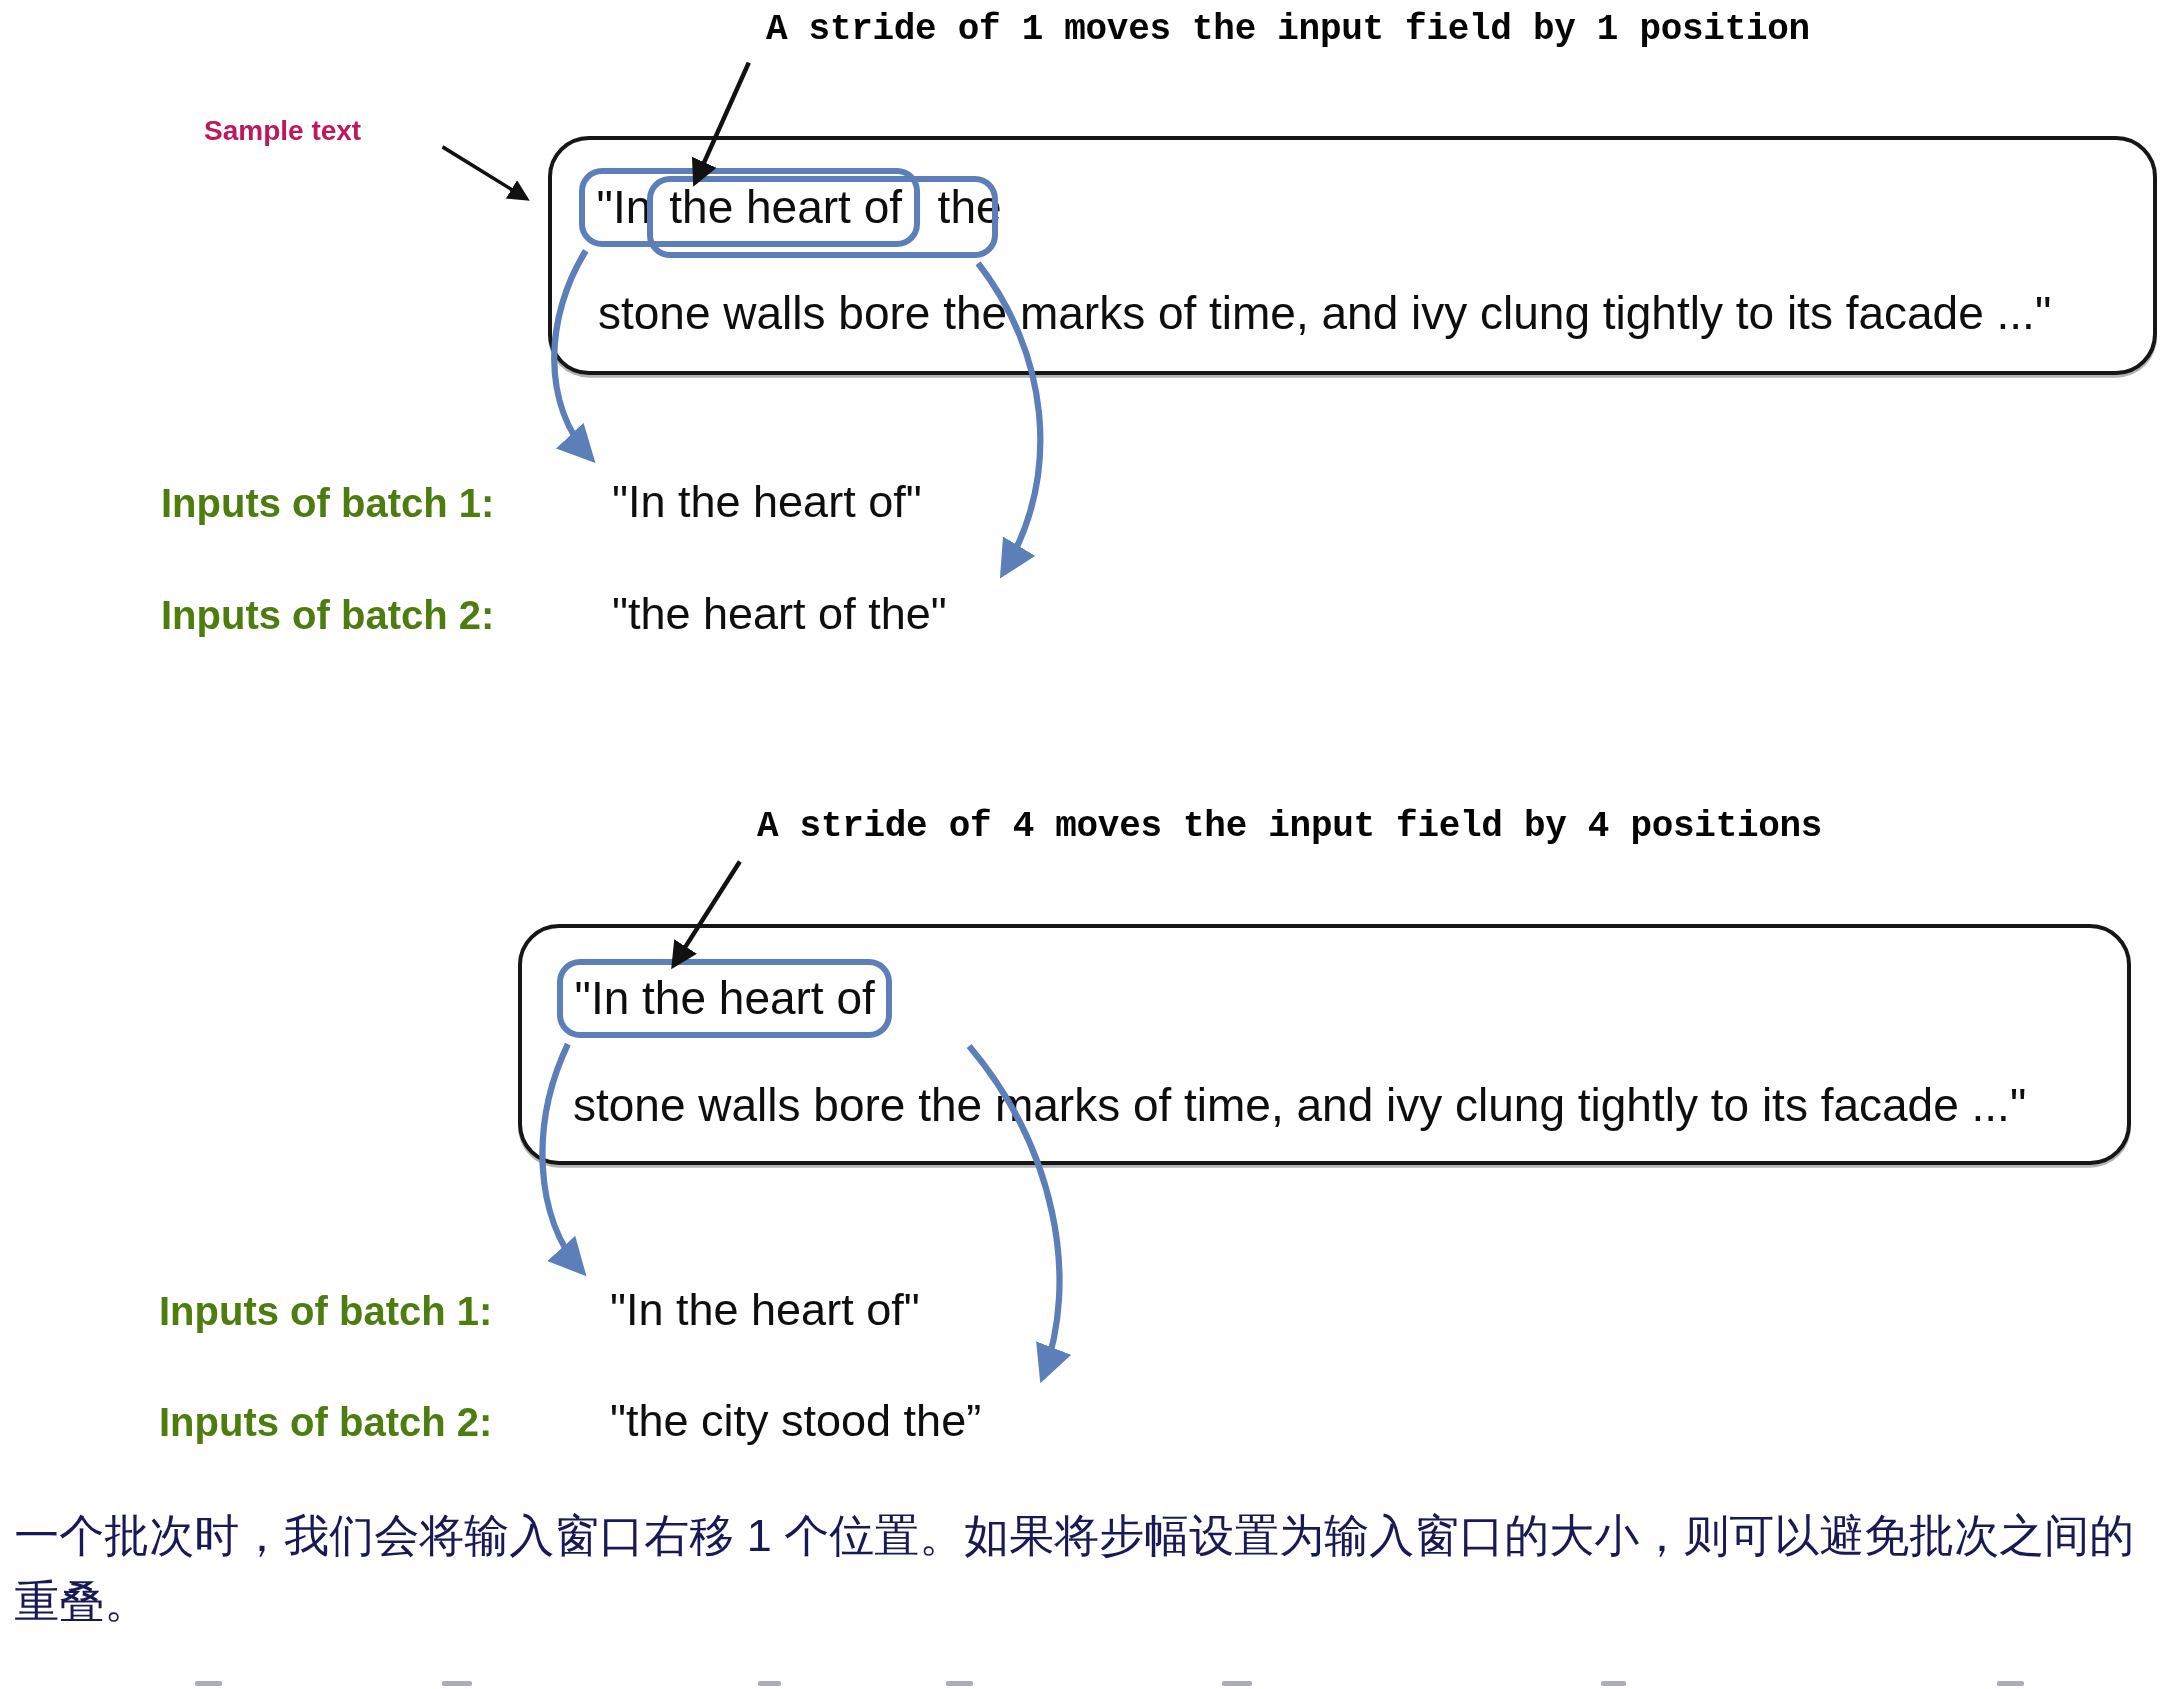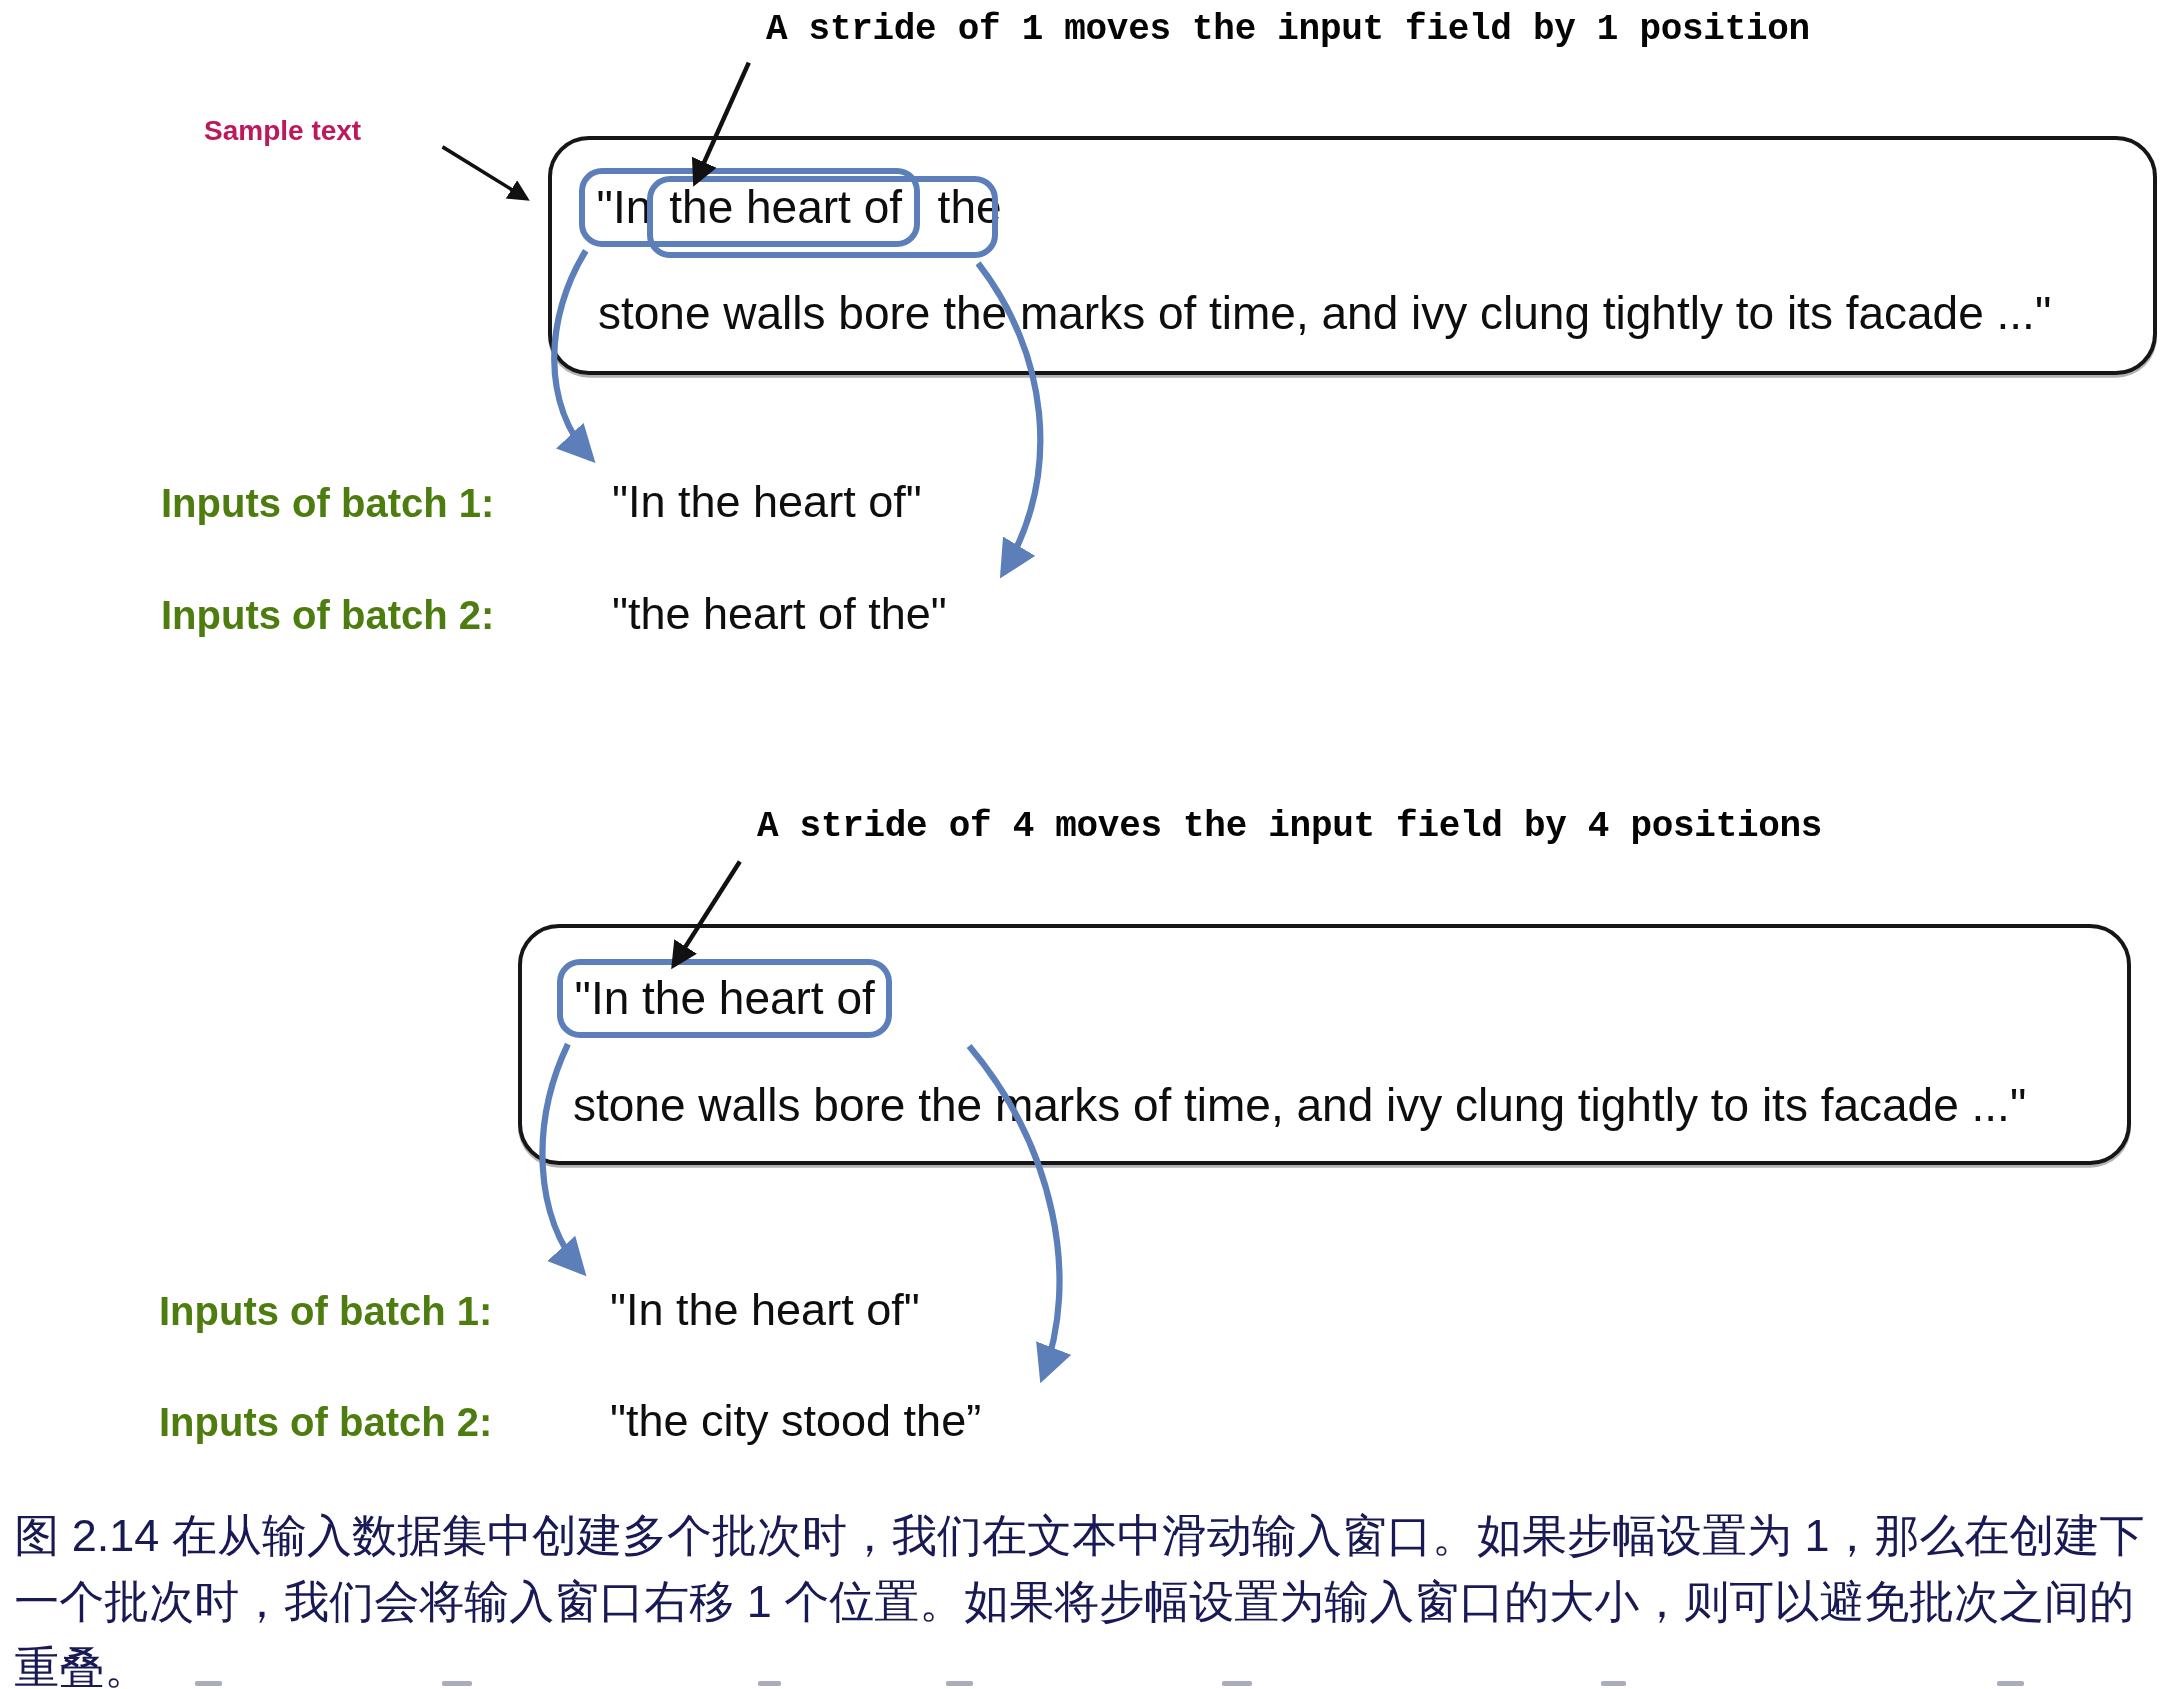--- a/index.html
+++ b/index.html
@@ -122,21 +122,20 @@
     <path d="M 654 280 C 608 354, 604 452, 660 512" stroke="#5c7fba" stroke-width="7" fill="none" marker-end="url(#mblue)"></path>
     <path d="M 1092 294 C 1168 392, 1188 526, 1120 640" stroke="#5c7fba" stroke-width="7" fill="none" marker-end="url(#mblue)"></path>
 
     <path d="M 826 962 L 752 1078" stroke="#111111" stroke-width="5" fill="none" marker-end="url(#mblack)"></path>
 
     <path d="M 634 1166 C 592 1254, 596 1360, 650 1420" stroke="#5c7fba" stroke-width="7" fill="none" marker-end="url(#mblue)"></path>
     <path d="M 1082 1168 C 1178 1282, 1206 1428, 1164 1538" stroke="#5c7fba" stroke-width="7" fill="none" marker-end="url(#mblue)"></path>
   </svg>
 
   <div class="abs caption" style="left:14.3px; top:1503px;">
-    <div>图 2.14 在从输入数据集中创建多个批次时，我们在文本中滑动输入窗口。如果步幅设置为 1，那么在创建下</div>
     <div>一个批次时，我们会将输入窗口右移 1 个位置。如果将步幅设置为输入窗口的大小，则可以避免批次之间的</div>
     <div>重叠。</div>
   </div>
 
   <div>
     <div class="cut-dash" style="left:195px; width:27px;"></div>
     <div class="cut-dash" style="left:442px; width:30px;"></div>
     <div class="cut-dash" style="left:758px; width:23px;"></div>
     <div class="cut-dash" style="left:946px; width:27px;"></div>
     <div class="cut-dash" style="left:1222px; width:30px;"></div>

